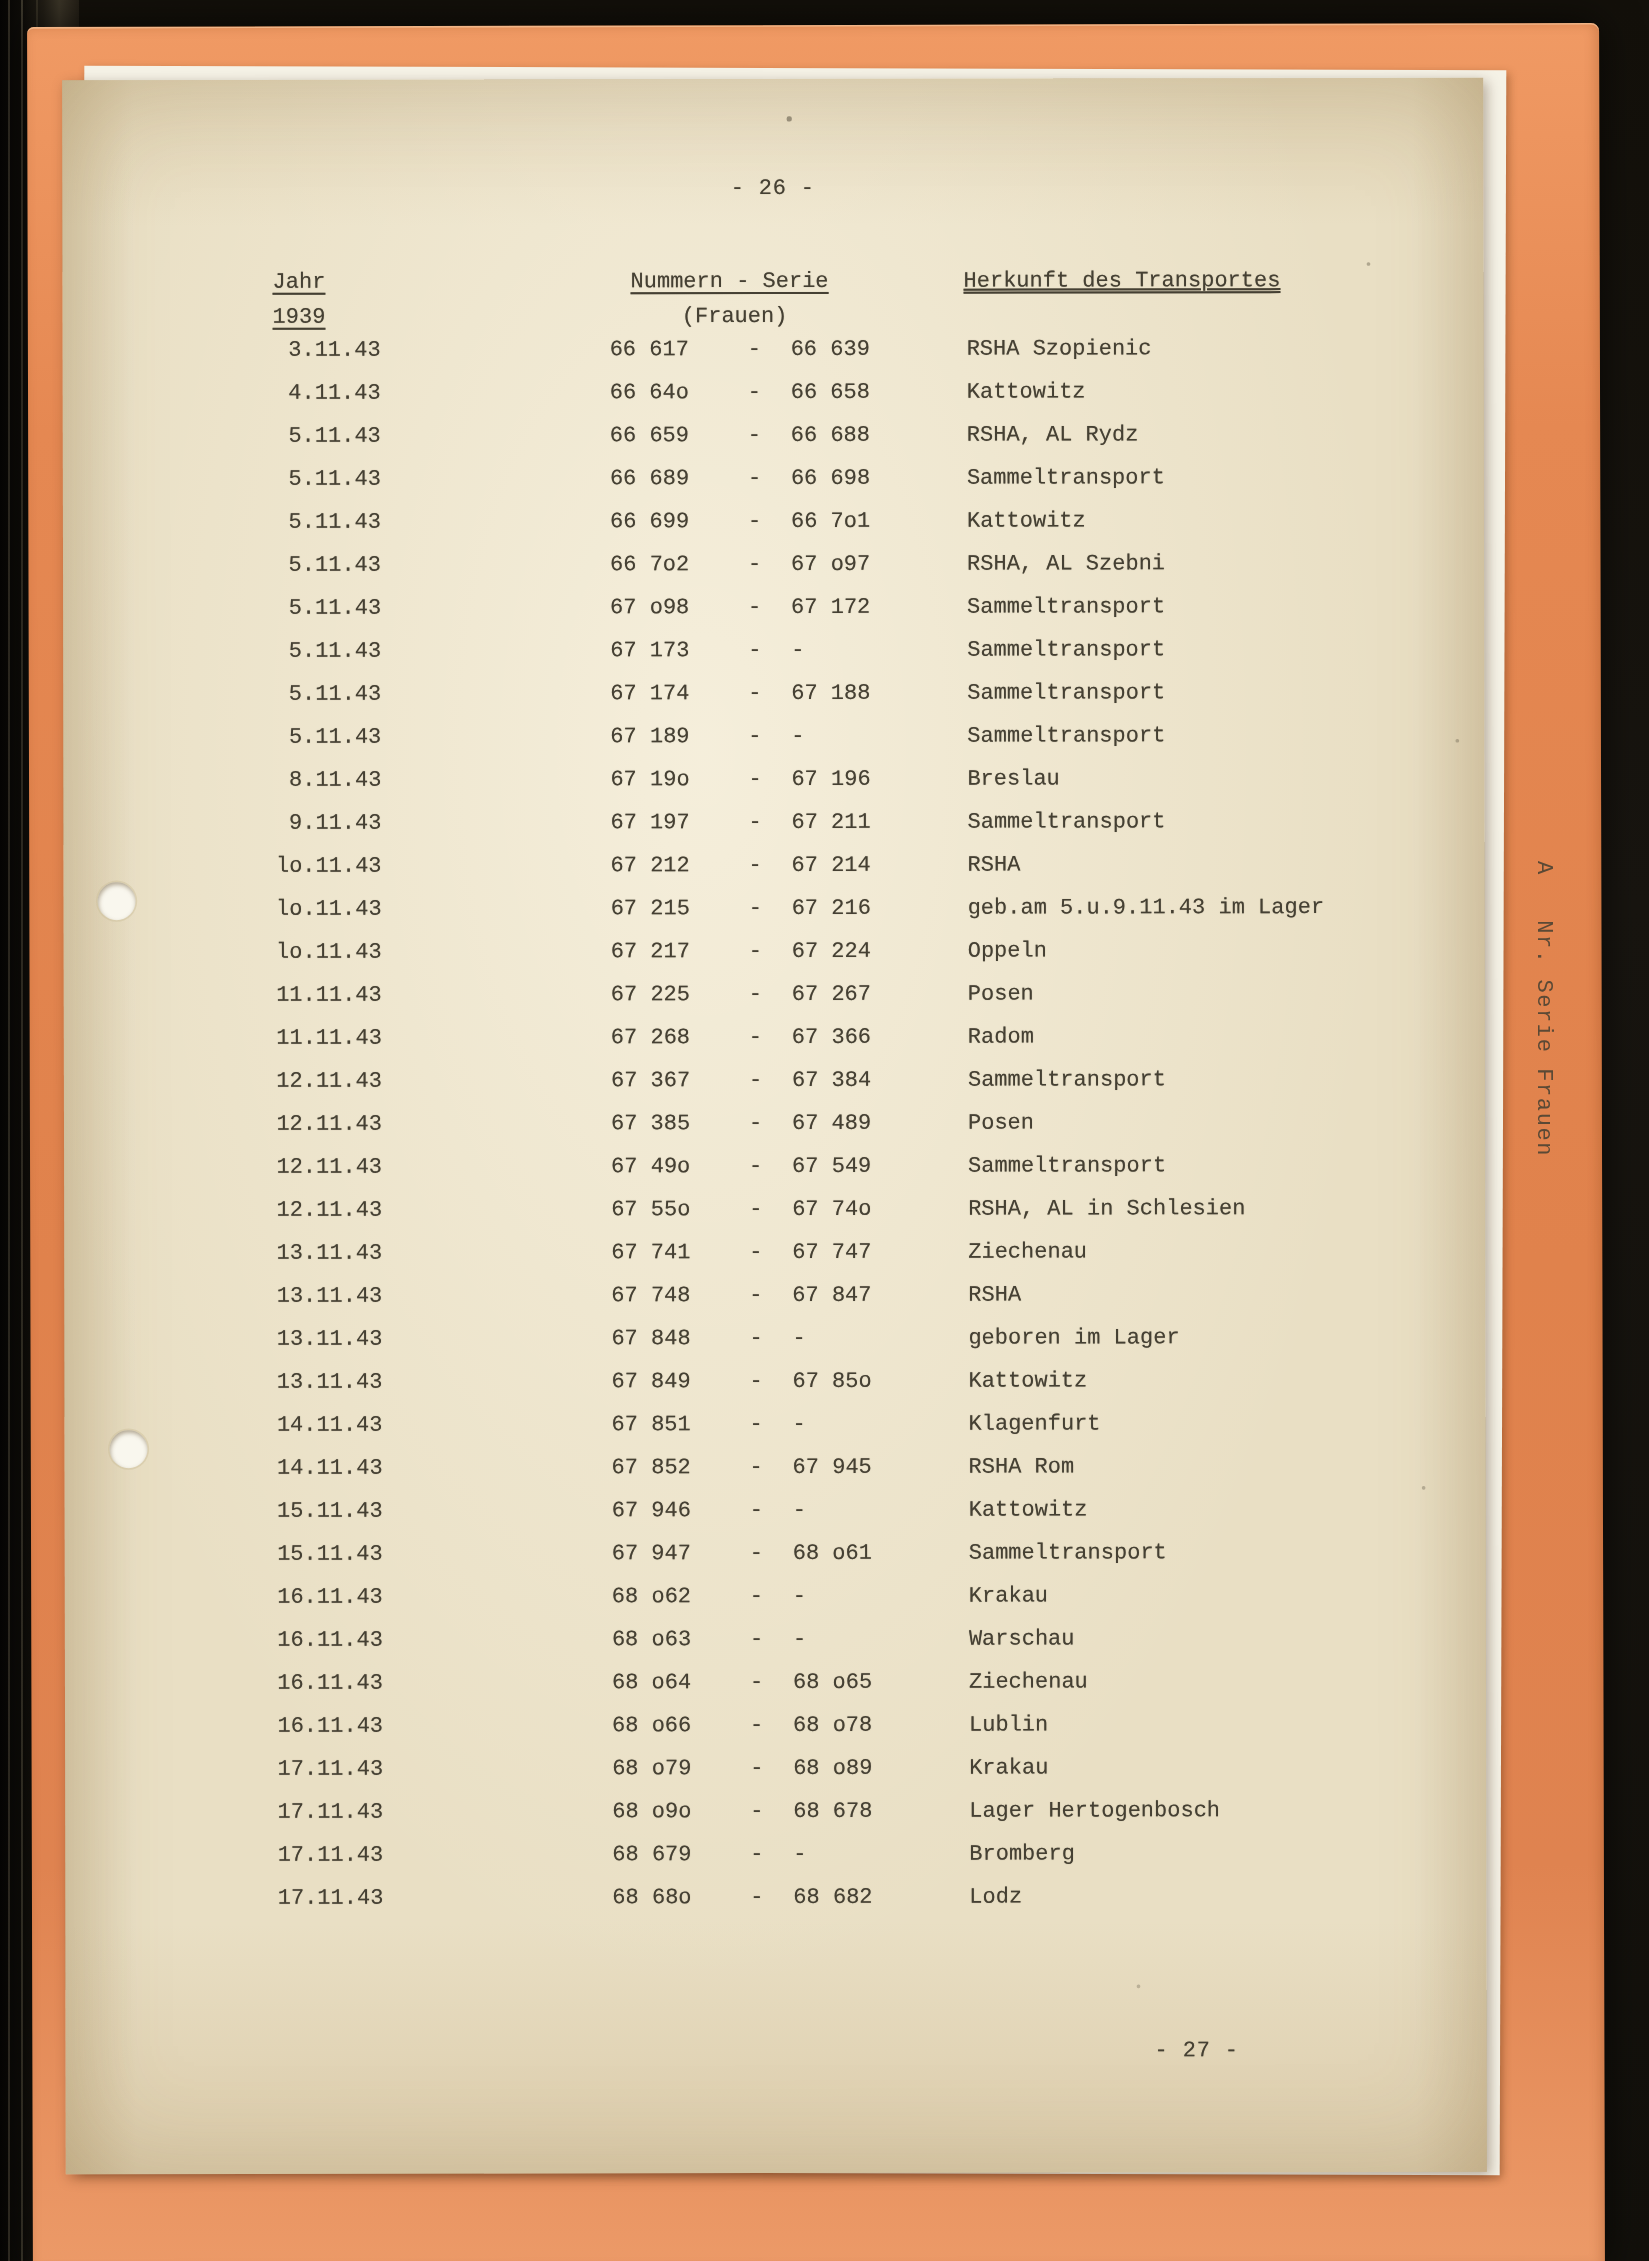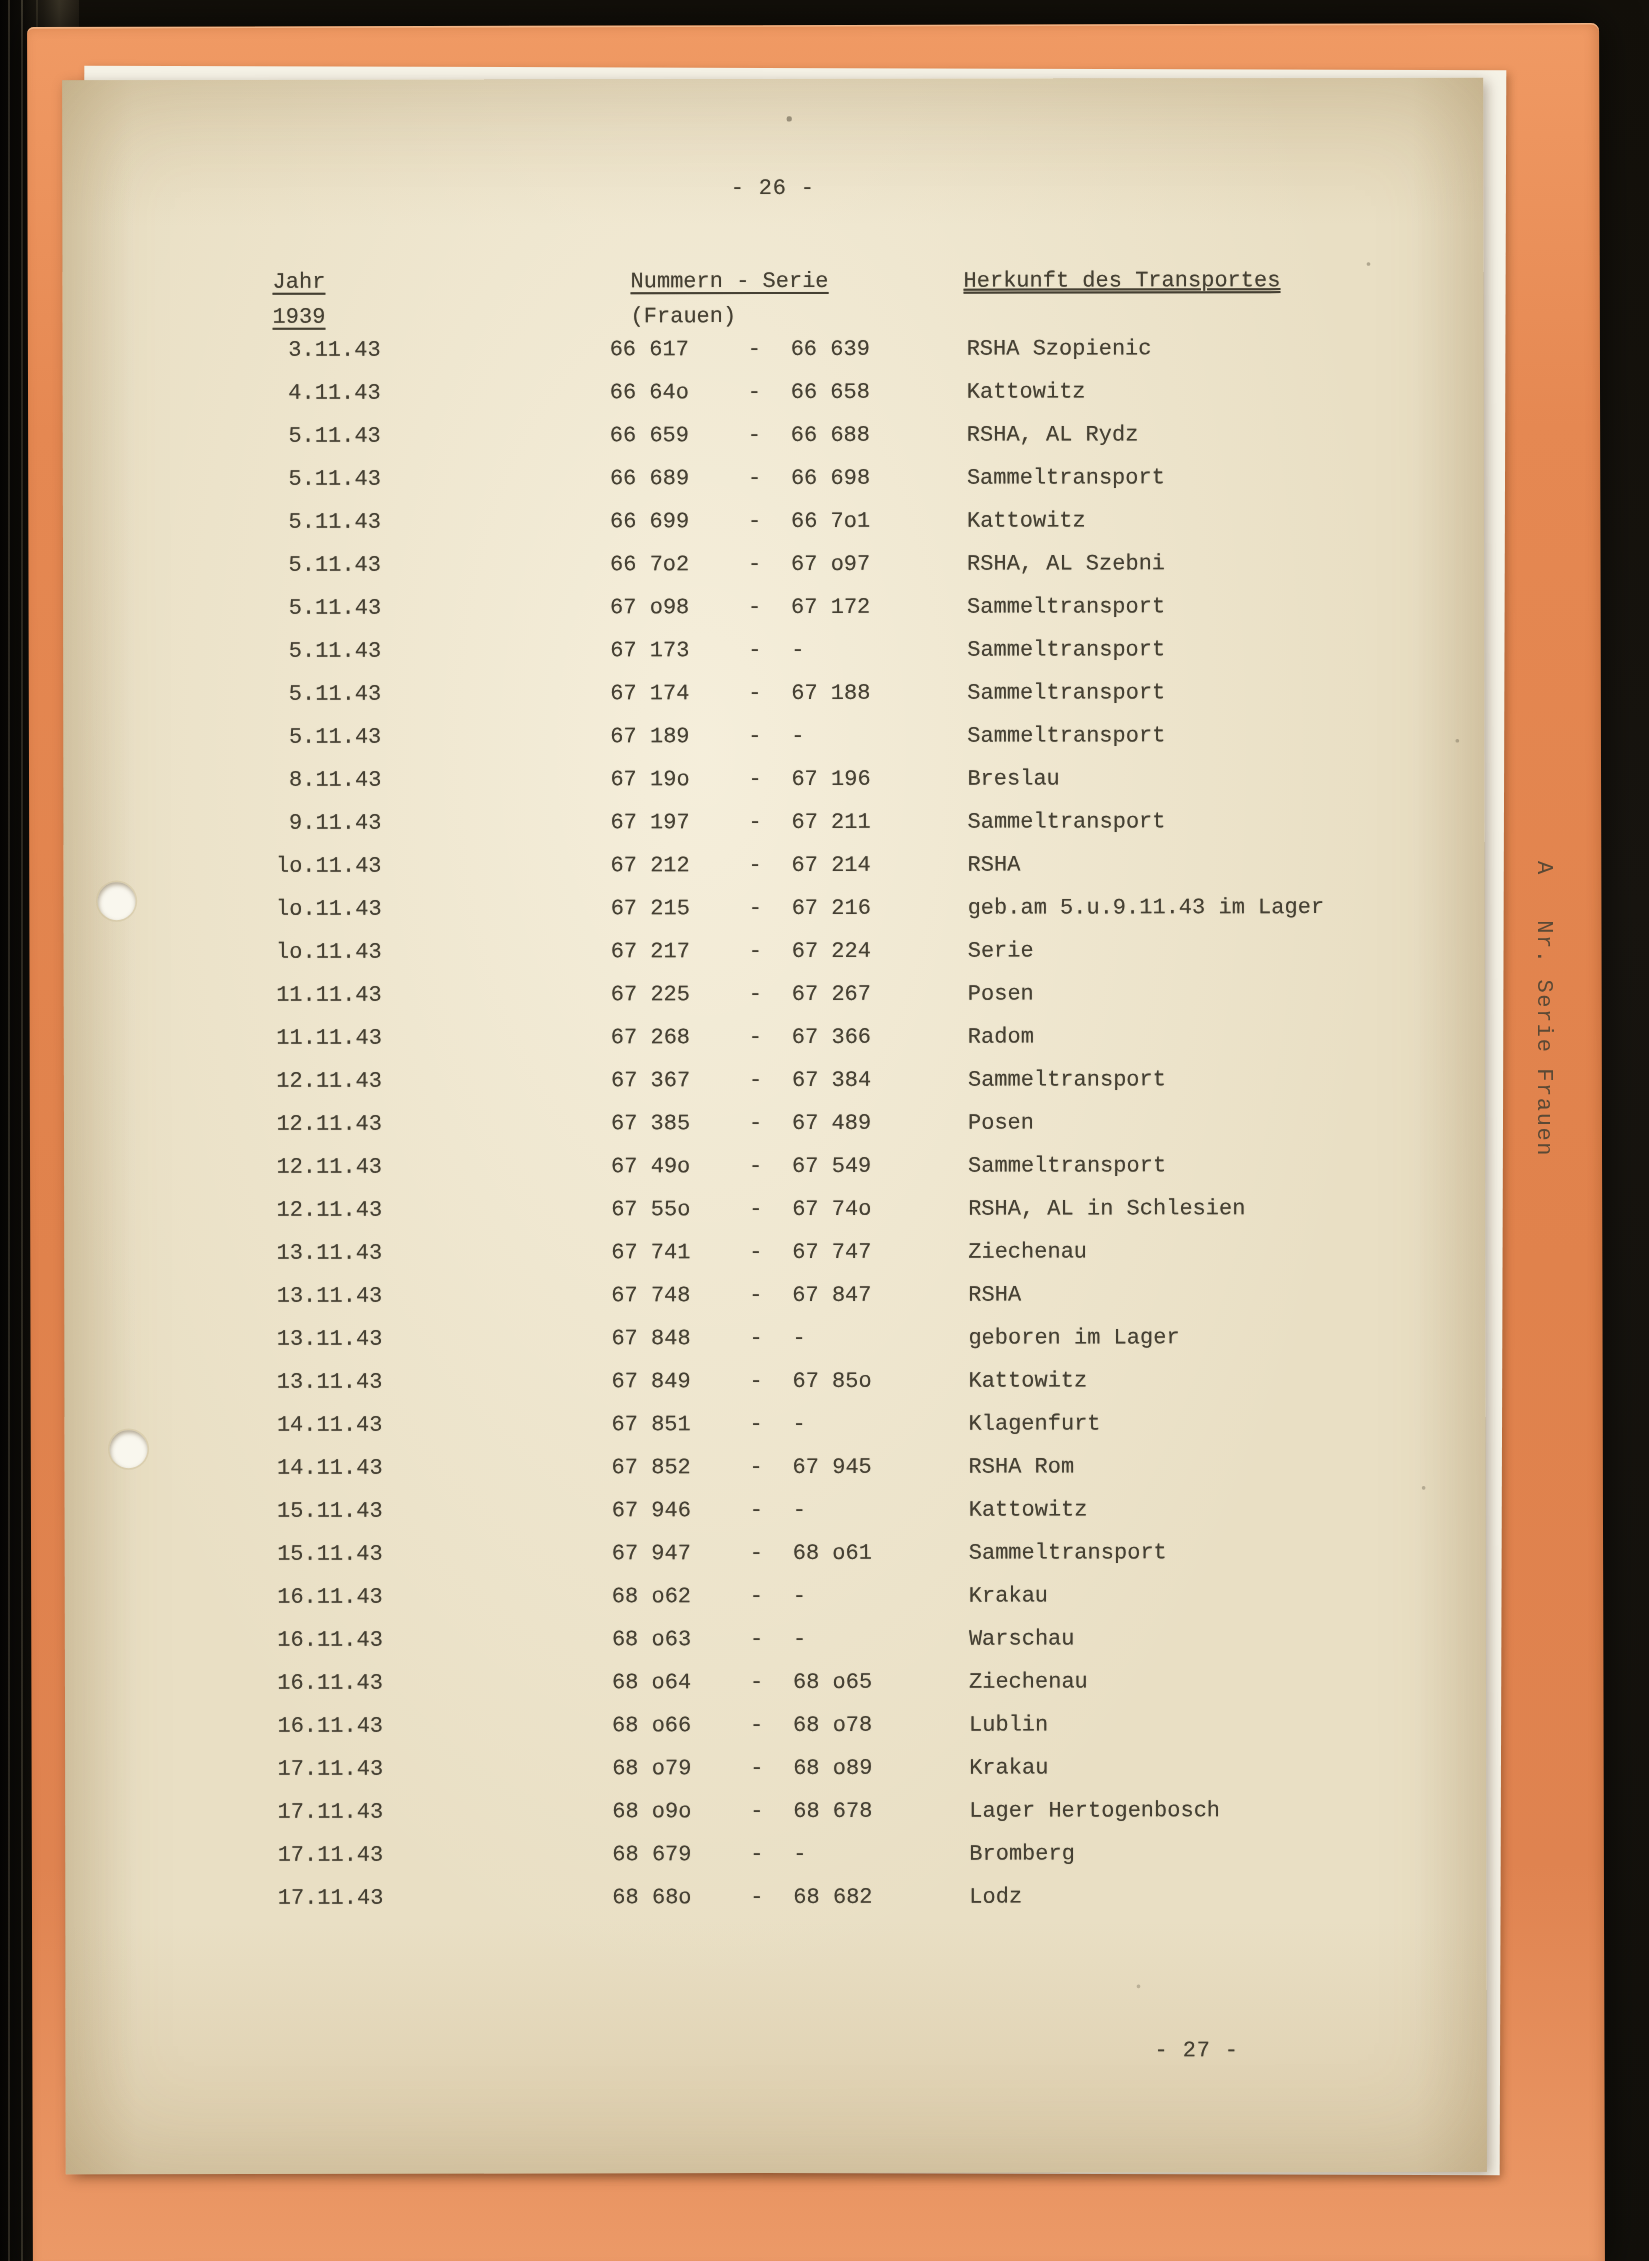--- a/index.html
+++ b/index.html
@@ -53,21 +53,21 @@
     box-shadow:inset 0.8px 2.5px 4.1px rgba(110,90,58,.5), 0 0 0 1.6px rgba(205,190,152,.45);
   }
   .hole.h1{left:34px;top:802px;}
   .hole.h2{left:45px;top:1350px;}
   .pageno-top{position:absolute;left:0;width:100%;top:97px;text-align:center;font-size:22px;letter-spacing:0.8px;}
   .pageno-bottom{position:absolute;left:1089px;top:1960px;font-size:22px;letter-spacing:0.8px;}
   .hdr{position:absolute;top:157px;font-size:22px;line-height:35px;margin-top:28px;}
   .hdr .u{text-decoration:underline;text-decoration-thickness:2.1px;text-underline-offset:5px;}
   .hdr-jahr{left:210px;}
   .hdr-serie{left:568px;width:214px;text-align:left;}
-  .hdr-serie .sub{display:block;text-align:left;width:208px;}
+  .hdr-serie .sub{display:block;text-align:center;width:208px;}
   .hdr-herkunft{left:901px;text-decoration:underline;}
   .rows{position:absolute;left:0;top:249px;width:100%;}
   .row{position:relative;height:43px;line-height:43px;font-size:22px;}
   .c-date{position:absolute;left:161px;width:157px;text-align:right;}
   .c-from{position:absolute;left:547px;}
   .c-sep{position:absolute;left:685px;}
   .c-to{position:absolute;left:728px;}
   .c-origin{position:absolute;left:904px;}
   .side-label{
     position:absolute;left:1556px;top:861px;
@@ -212,21 +212,21 @@
     <span class="c-from">67 215</span>
     <span class="c-sep">-</span>
     <span class="c-to">67 216</span>
     <span class="c-origin">geb.am 5.u.9.11.43 im Lager</span>
   </div>
         <div class="row txt">
     <span class="c-date">lo.11.43</span>
     <span class="c-from">67 217</span>
     <span class="c-sep">-</span>
     <span class="c-to">67 224</span>
-    <span class="c-origin">Serie</span>
+    <span class="c-origin">Oppeln</span>
   </div>
         <div class="row txt">
     <span class="c-date">11.11.43</span>
     <span class="c-from">67 225</span>
     <span class="c-sep">-</span>
     <span class="c-to">67 267</span>
     <span class="c-origin">Posen</span>
   </div>
         <div class="row txt">
     <span class="c-date">11.11.43</span>

